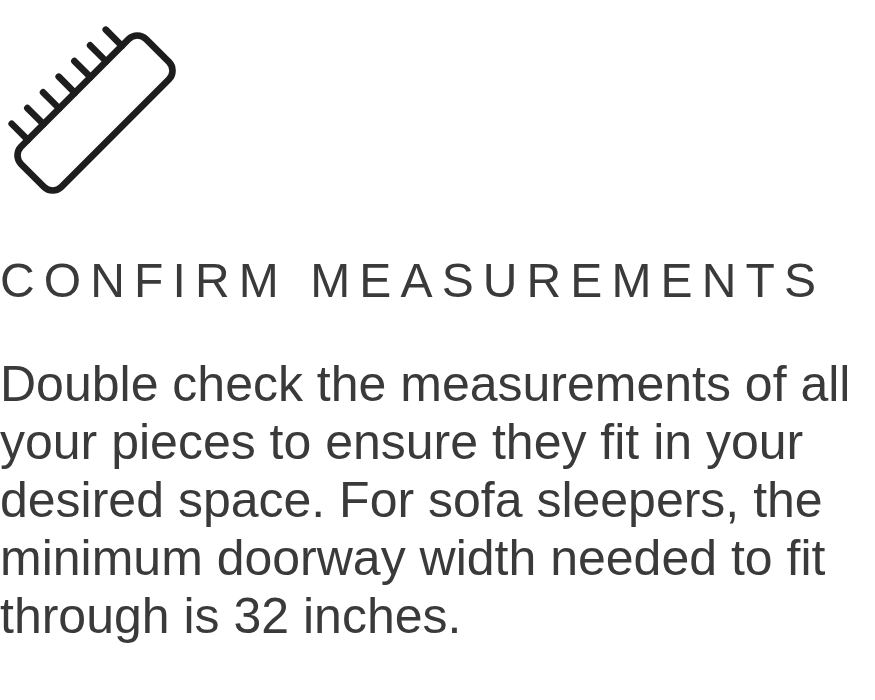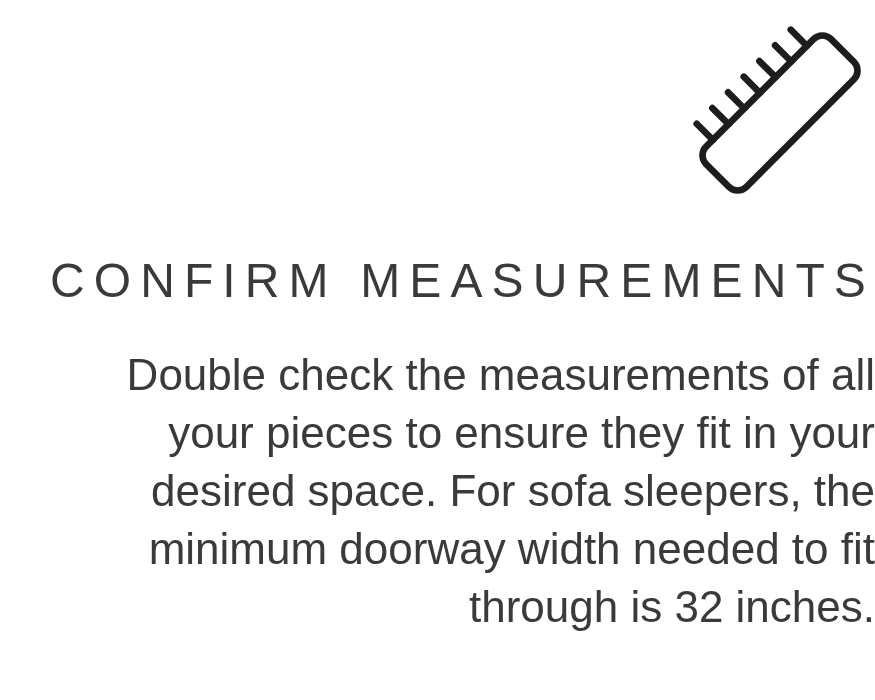--- a/index.html
+++ b/index.html
@@ -5,39 +5,39 @@
   * { margin: 0; padding: 0; box-sizing: border-box; }
   html, body { width: 875px; height: 700px; }
   body {
     background: #ffffff;
     font-family: "Liberation Sans", sans-serif;
     overflow: hidden;
   }
   .section {
     width: 875px;
     height: 700px;
-    text-align: right;
+    text-align: left;
   }
   .icon-wrap {
     padding-top: 18px;
     height: 192px;
   }
   .icon-wrap svg { display: inline-block; }
   .title {
     margin-top: 60px;
     font-size: 48px;
     font-weight: 400;
     line-height: 1.2;
     letter-spacing: 0.19em;
     color: #3a3a3a;
     white-space: nowrap;
   }
   .body-text {
-    margin-top: 36px;
-    font-size: 44px;
+    margin-top: 45px;
+    font-size: 50px;
     font-weight: 400;
     line-height: 58px;
     color: #3a3a3a;
     white-space: pre-line;
   }
 </style>
 </head>
 <body>
 
 <div class="section">

